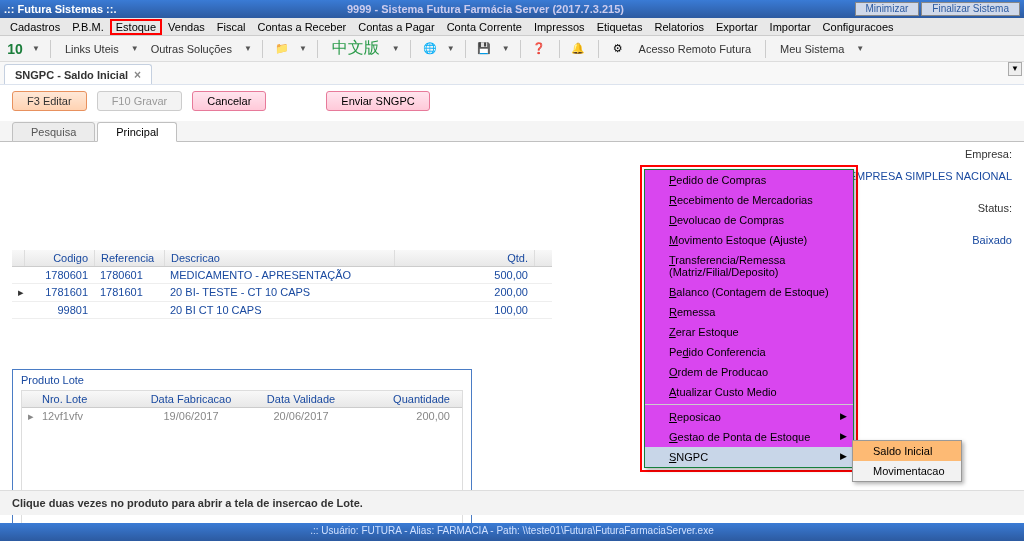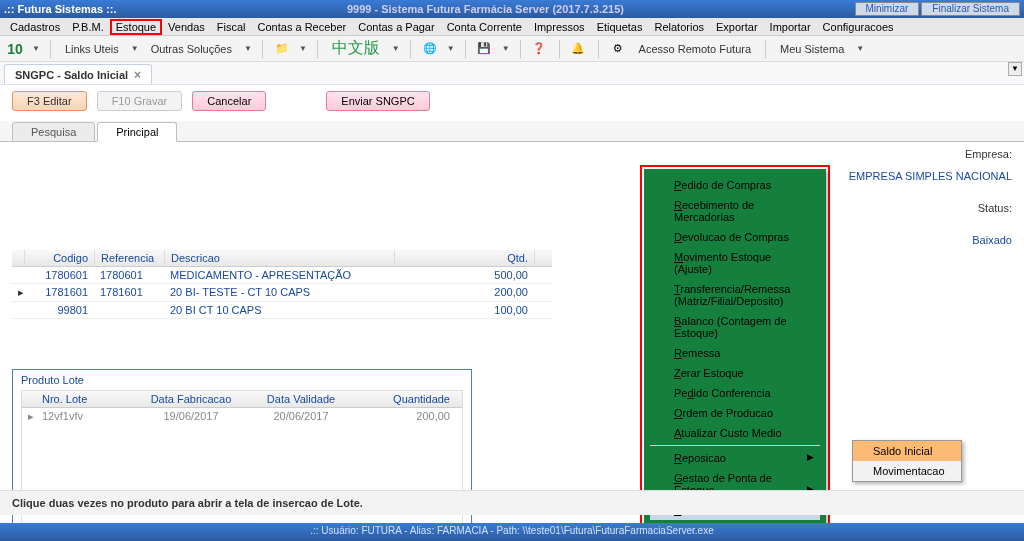--- a/index.html
+++ b/index.html
@@ -63,21 +63,21 @@
     .lotegrid { border: 1px solid #ddd; min-height: 150px; }
     .lotegrid .hd, .lotegrid .rw { display: flex; }
     .lotegrid .hd { background: linear-gradient(to bottom,#f8f8f8,#e8e8e8); border-bottom: 1px solid #ccc; }
     .lotegrid .cc { padding: 2px 6px; color: #1a4aa0; }
     .lc0{width:14px;} .lc1{width:100px;} .lc2{width:110px;text-align:center;} .lc3{width:110px;text-align:center;} .lc4{width:100px;text-align:right;}
     .lotegrid .rw .cc { color: #888; }
     .lotebox .btnrow { text-align: right; padding-top: 6px; }
     
     
     .ctxwrap { position: absolute; top: 165px; left: 640px; border: 2px solid red; padding: 2px; }
-    .ctx { background: #15803d; border: 6px solid #15803d; width: 182px; box-shadow: 2px 2px 4px rgba(0,0,0,.3); }
+    .ctx { background: #d946ef; border: 1px solid #15803d; width: 210px; box-shadow: 2px 2px 4px rgba(0,0,0,.3); }
     .ctx .mi { padding: 4px 8px 4px 24px; cursor: pointer; position: relative; }
     .ctx .mi.sel { background: #c8d6e8; }
     .ctx .mi .u { text-decoration: underline; }
     .ctx .mi .arr { position: absolute; right: 6px; font-size: 9px; }
     .ctx .mi.sep-before { border-top: 1px solid #ccc; margin-top: 2px; padding-top: 6px; }
     
     
     .sub { position: absolute; top: 440px; left: 852px; background: #f2f2f2; border: 1px solid #999; width: 110px; box-shadow: 2px 2px 4px rgba(0,0,0,.3); z-index: 10; }
     .sub .mi { padding: 4px 8px 4px 20px; cursor: pointer; }
     .sub .mi.sel { background: #fdba74; }

